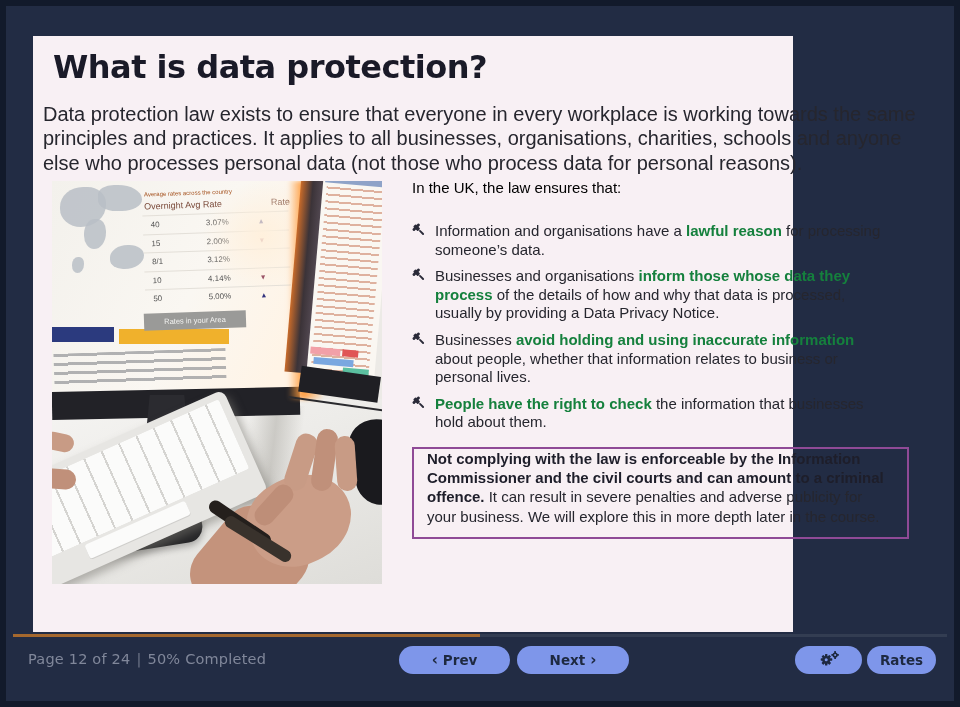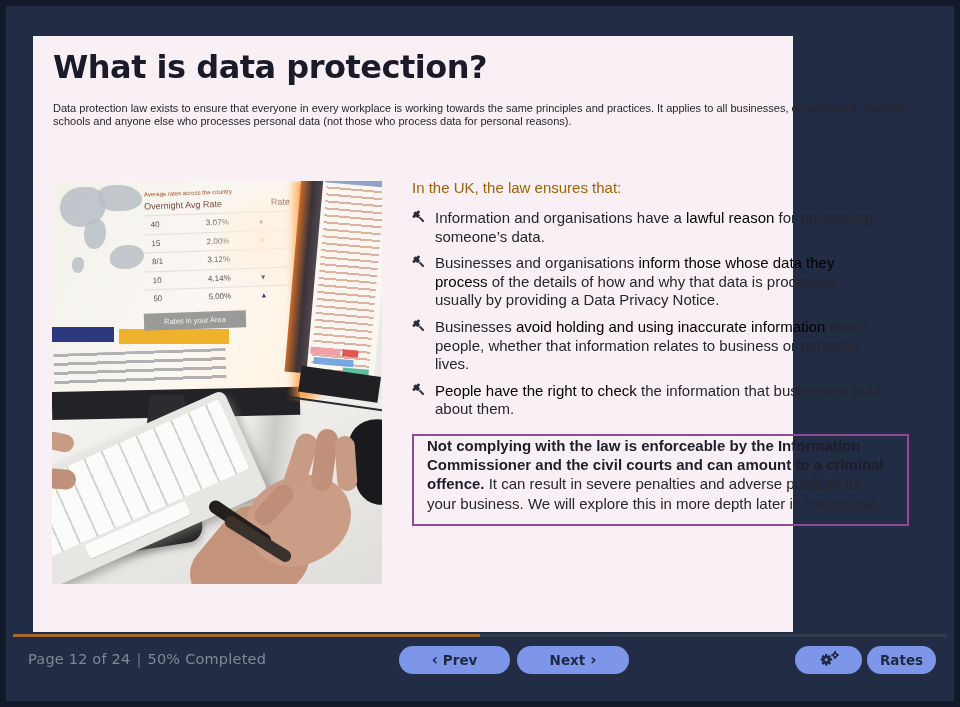--- a/index.html
+++ b/index.html
@@ -14,32 +14,32 @@
   .card {
     position:absolute; left:27px; top:30px; width:760px; height:596px;
     background:#F8F0F4;
   }
   .title {
     position:absolute; left:20px; top:12px;
     font-family:"DejaVu Sans", sans-serif;
     font-size:32px; font-weight:600; letter-spacing:-0.5px; color:#1A1A28;
   }
   .intro {
-    position:absolute; left:20px; top:66px; width:876px;
-    font-size:11px; line-height:1.22; color:#26262E;
+    position:absolute; left:10px; top:66px; width:876px;
+    font-size:20px; line-height:1.22; color:#26262E;
   }
   
   .right-col { position:absolute; left:379px; top:143px; width:497px; }
-  .list-intro { font-size:15px; color:#a16207; margin-bottom:13px; }
+  .list-intro { font-size:15px; color:#000000; margin-bottom:26px; }
   ul.law-list { list-style:none; width:478px; }
   ul.law-list li {
     position:relative; padding-left:23px; margin-bottom:8px;
     font-size:15px; line-height:1.24; color:#26262E;
   }
-  ul.law-list li b { font-weight:400; color:#000000; }
+  ul.law-list li b { font-weight:700; color:#15803d; }
   .gavel { position:absolute; left:0; top:1px; width:14px; height:14px; color:#2A2A38; }
   .gavel svg { display:block; }
   .callout {
     margin-top:15px; width:497px;
     border:2px solid #8F4A96; padding:0 13px 11px 13px;
     font-size:15px; line-height:1.28; color:#26262E;
   }
   .callout b { font-weight:700; color:#1E1E2A; }
   
   .photo {

